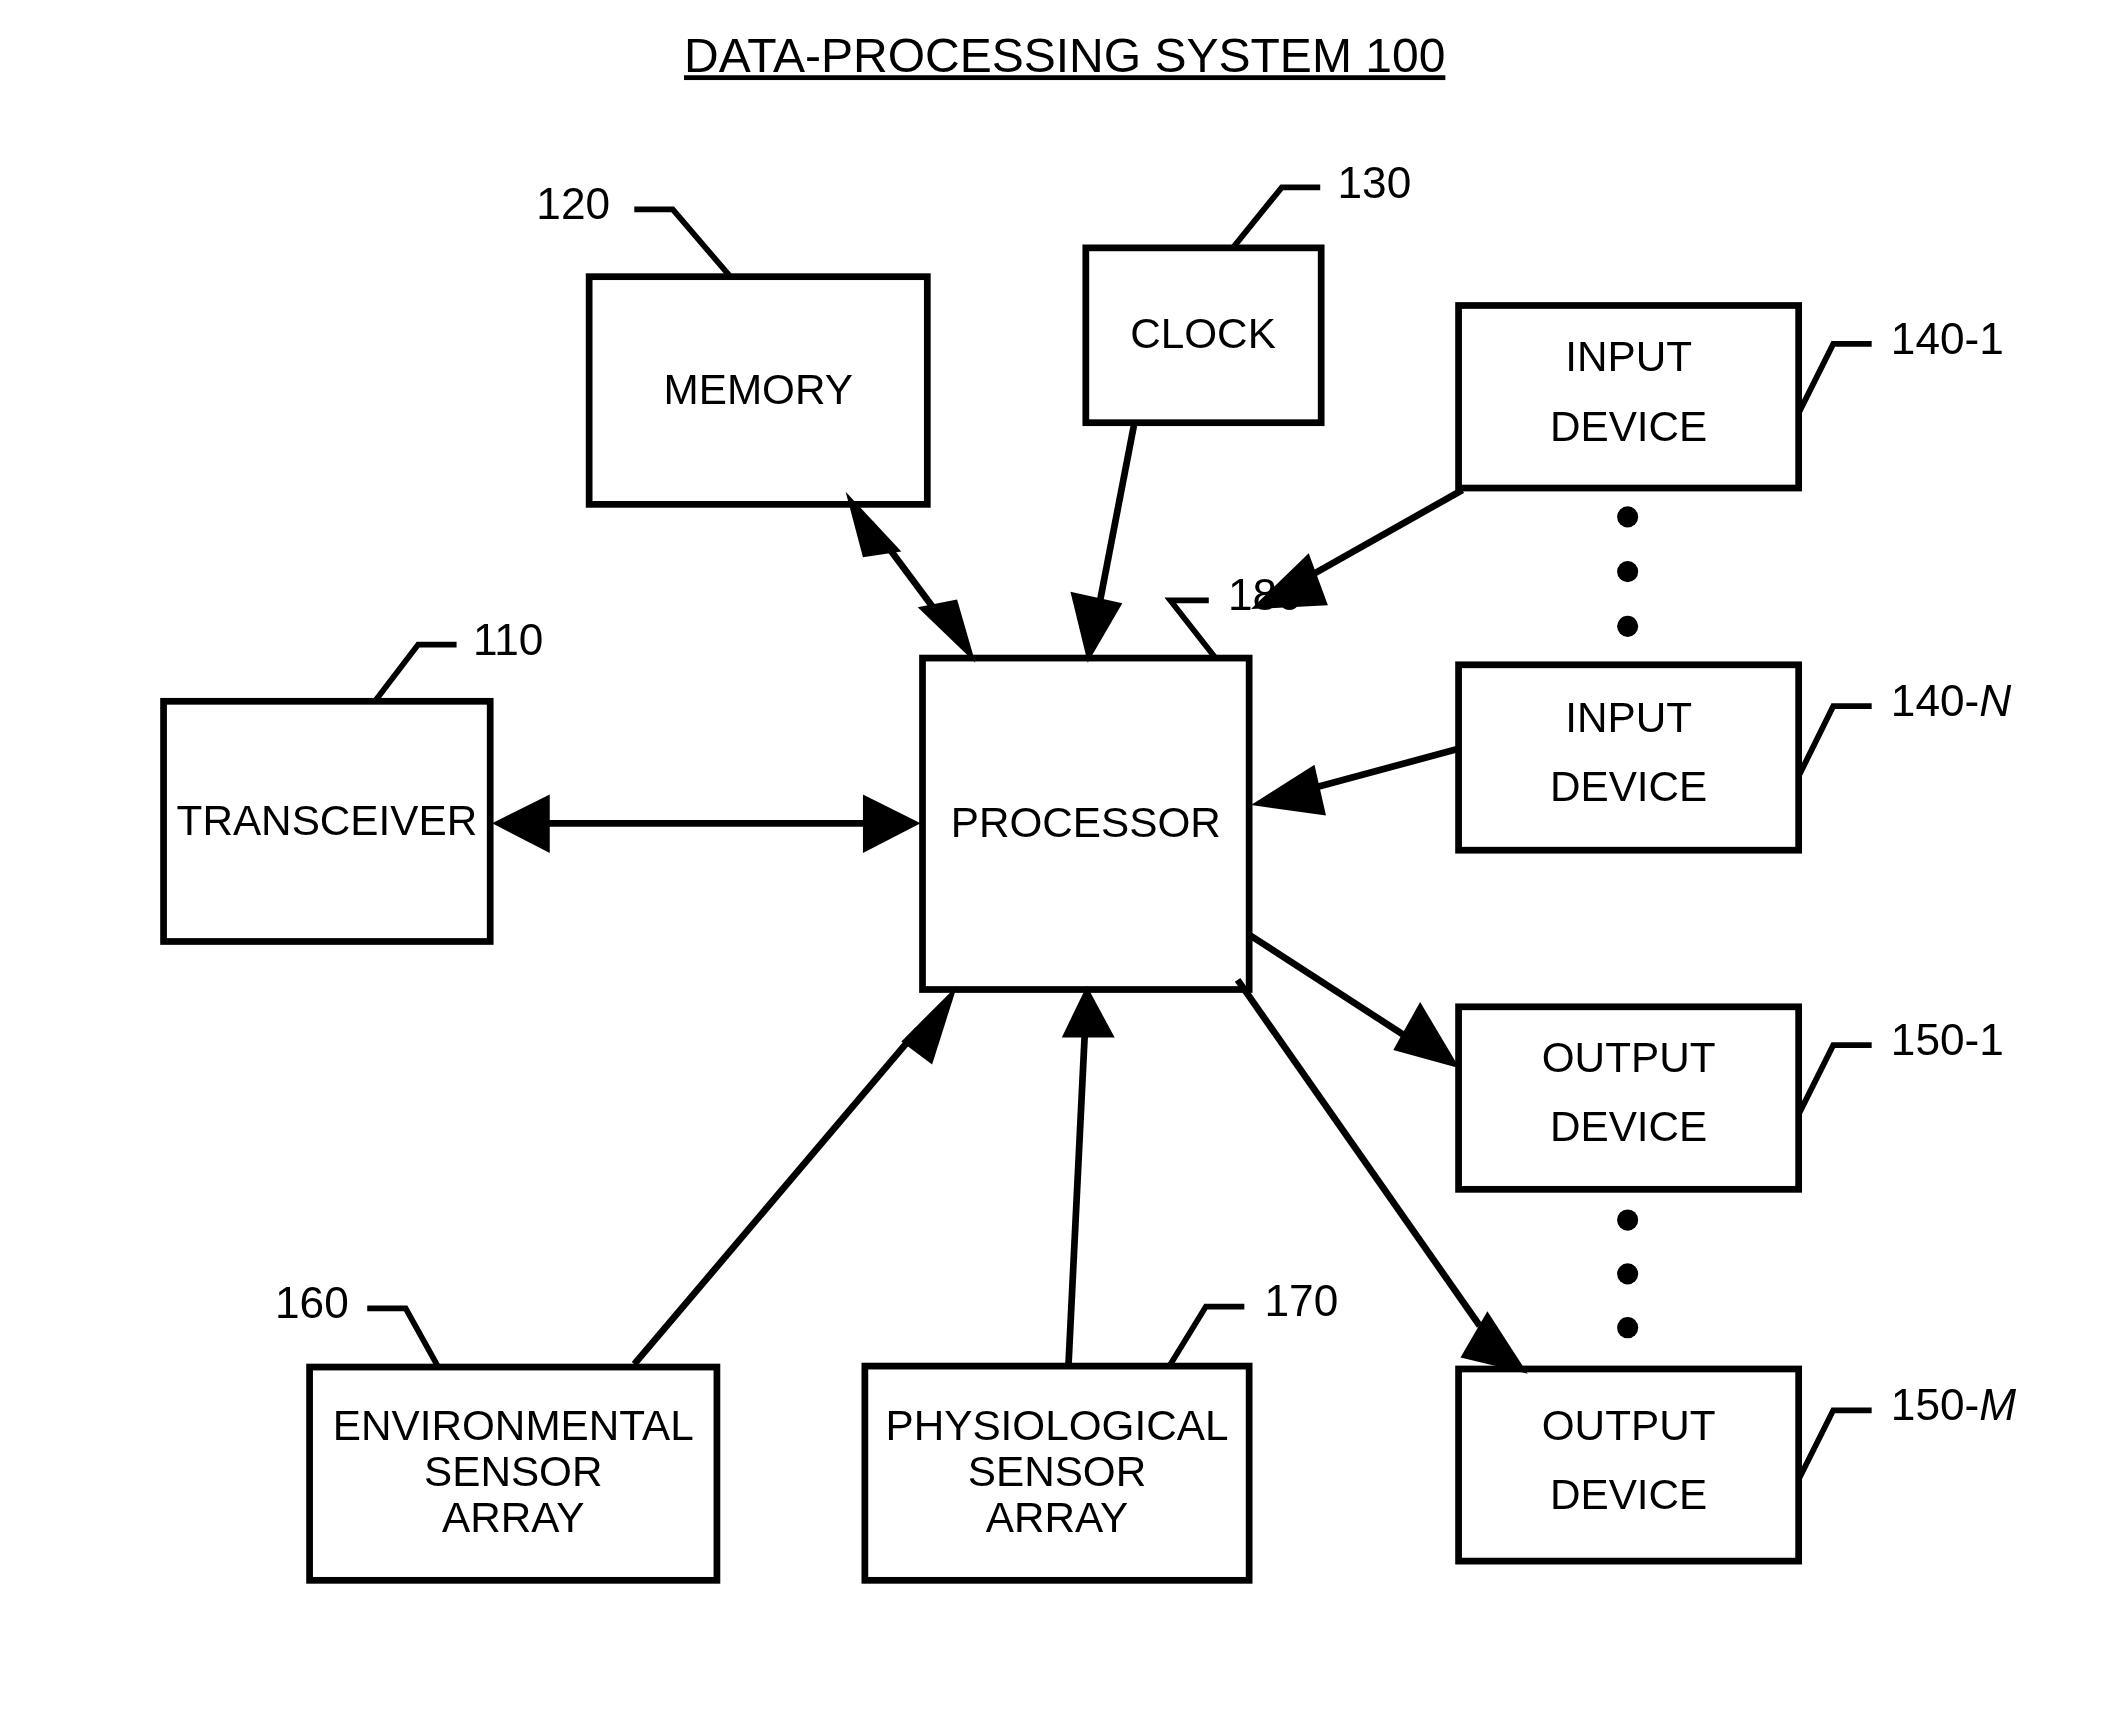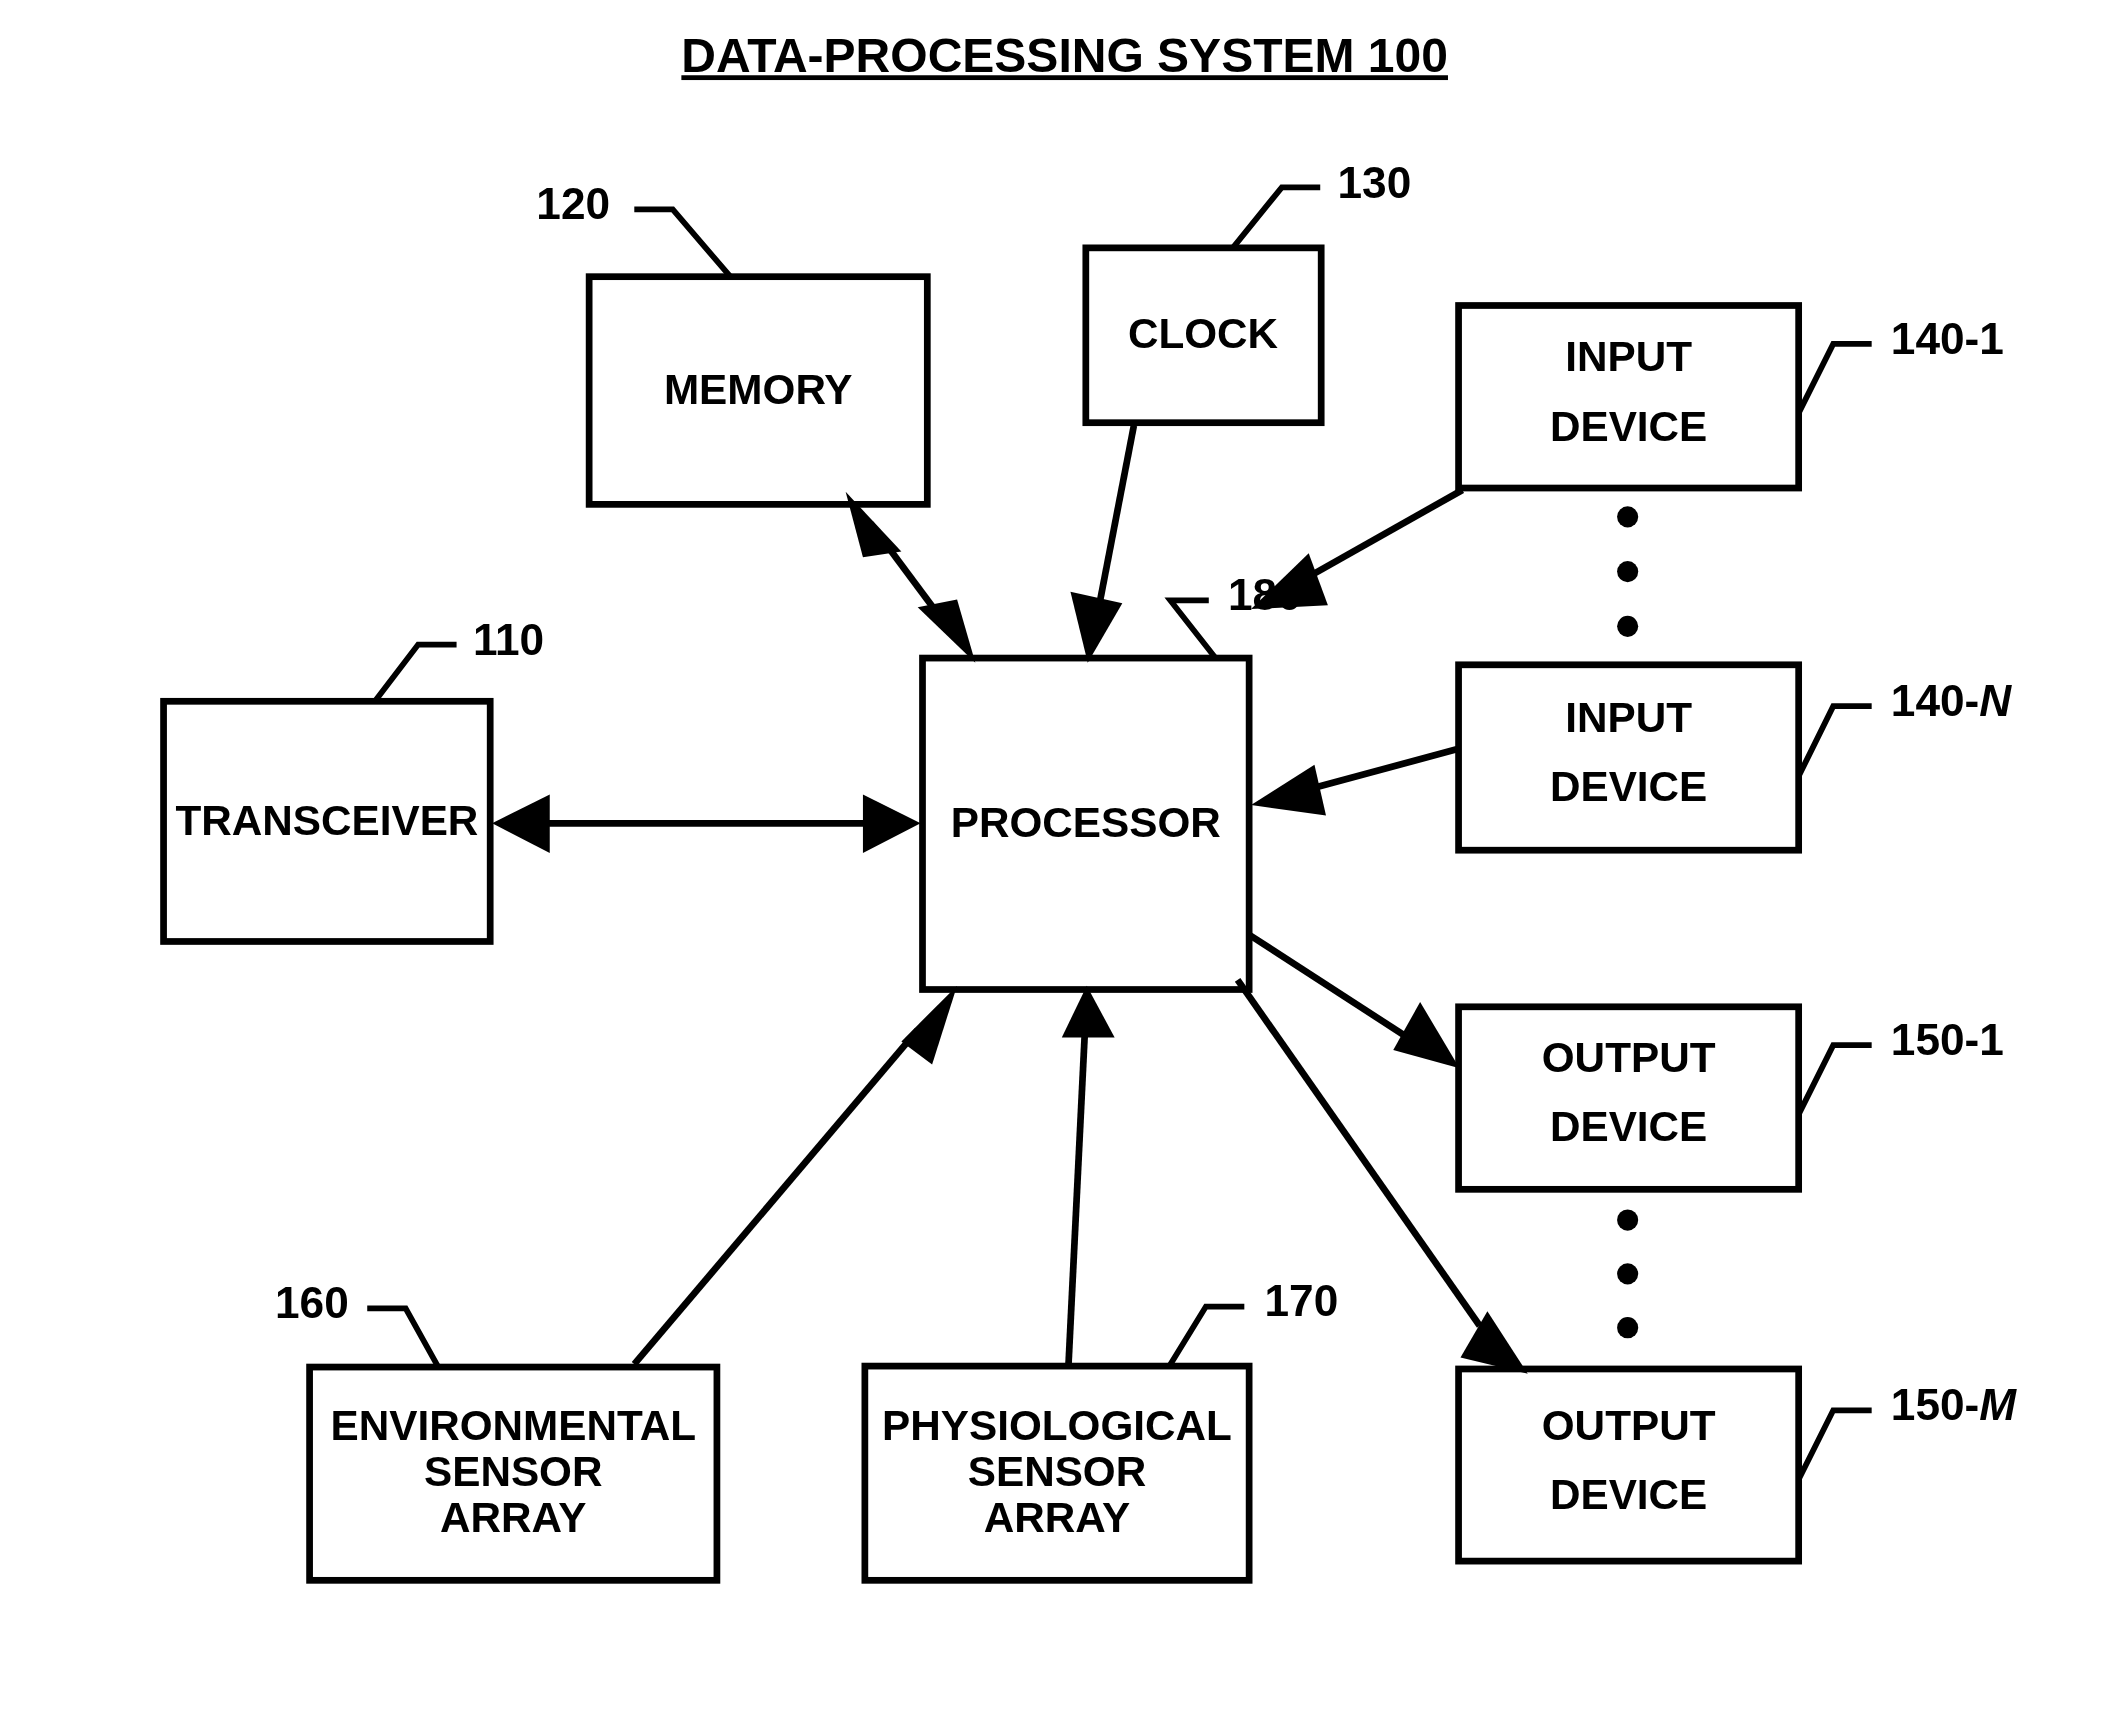--- a/index.html
+++ b/index.html
@@ -7,21 +7,20 @@
     padding: 0;
     background: #ffffff;
   }
   #figure-root {
     position: relative;
     width: 2114px;
     height: 1735px;
     background: #ffffff;
     font-family: "Liberation Sans", sans-serif;
     overflow: hidden;
-    font-weight: bold;
   }
   svg#diagram {
     display: block;
     width: 2114px;
     height: 1735px;
   }
   .box {
     fill: #ffffff;
     stroke: #000000;
     stroke-width: 7;

